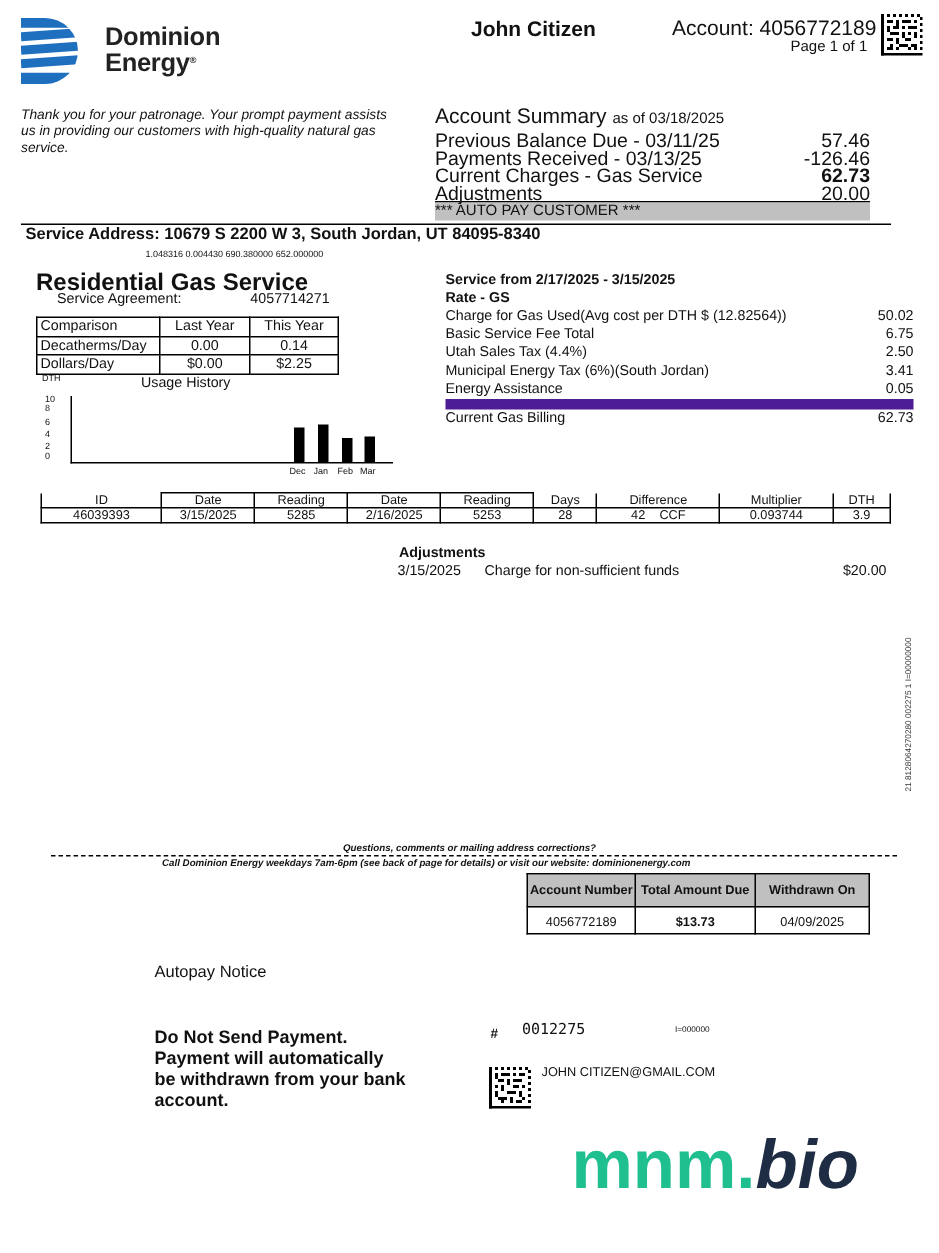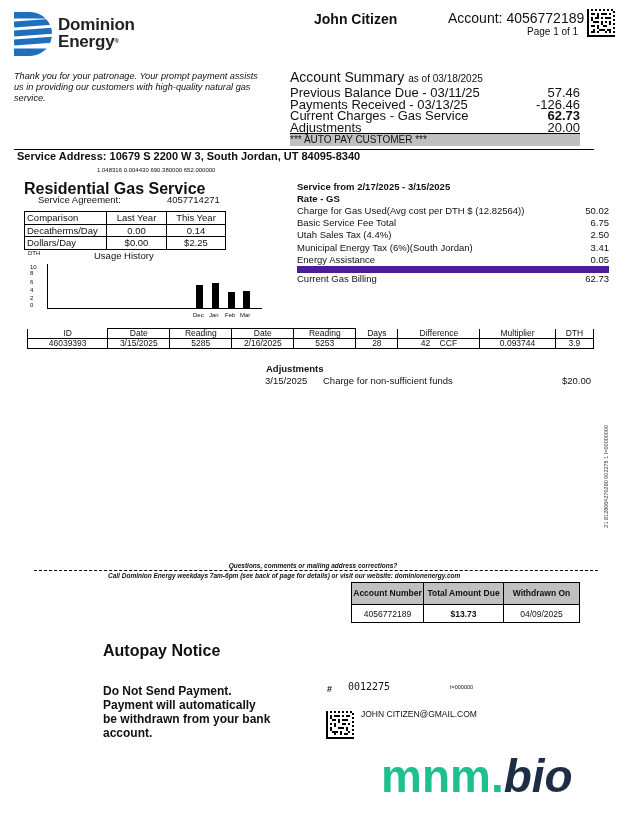--- a/index.html
+++ b/index.html
@@ -3,21 +3,21 @@
 <meta charset="utf-8">
 <style>
   * { box-sizing: border-box; margin: 0; padding: 0; }
   body { width: 626px; height: 835px; background: #fff; position: relative; overflow: hidden;
          font-family: "Liberation Sans", sans-serif; color: #111; }
   .abs { position: absolute; }
 
   
   .logo { left: 14px; top: 12px; width: 140px; height: 46px; }
   .logo-mark { position: absolute; left: 0; top: 0; width: 38px; height: 44px; }
-  .logo-text { position: absolute; left: 44px; top: 4px; font-weight: bold; font-size: 17px; line-height: 17px; color: #222; letter-spacing: -0.2px; }
+  .logo-text { position: absolute; left: 56px; top: 4px; font-weight: bold; font-size: 17px; line-height: 17px; color: #222; letter-spacing: -0.2px; }
   .logo-text sup { font-size: 6px; vertical-align: top; }
 
   .cust-name { left: 314px; top: 11px; font-size: 14px; font-weight: bold; }
   .acct-line { left: 448px; top: 10px; font-size: 14px; }
   .page-line { left: 527px; top: 26px; font-size: 10px; }
   .barcode-top { left: 587px; top: 9px; width: 28px; height: 28px; }
 
   .thanks { left: 14px; top: 71px; width: 250px; font-size: 9.2px; font-style: italic; line-height: 11px; }
 
   
@@ -74,21 +74,21 @@
   .questions { left: 0; width: 626px; top: 562px; text-align: center; font-size: 6.5px; font-style: italic; font-weight: bold; }
   .dash-rule { left: 34px; top: 570px; width: 564px; border-top: 1px dashed #000; }
   .call-line { left: 108px; top: 572px; font-size: 6.5px; font-style: italic; font-weight: bold; }
 
   .pay-table { left: 351px; top: 582px; width: 229px; border-collapse: collapse; font-size: 8.5px; }
   .pay-table td { border: 1px solid #000; text-align: center; }
   .pay-table tr.h td { background: #c0c0c0; font-weight: bold; line-height: 9px; height: 22px; }
   .pay-table tr.v td { height: 18px; }
   .pay-table td.amt { font-weight: bold; }
 
-  .autopay-title { left: 103px; top: 642px; font-size: 16px; font-weight: bold; }
+  .autopay-title { left: 103px; top: 642px; font-size: 11px; font-weight: normal; }
   .autopay-body { left: 103px; top: 684px; width: 170px; font-size: 12px; font-weight: bold; line-height: 14px; }
 
   .hash { left: 327px; top: 684px; font-size: 9px; font-weight: bold; }
   .ref-num { left: 348px; top: 681px; font-family: "DejaVu Sans Mono", monospace; font-size: 10px; }
   .small-code { left: 450px; top: 684px; font-size: 5.5px; }
   .barcode-bot { left: 326px; top: 711px; width: 28px; height: 28px; }
   .email { left: 361px; top: 709px; font-size: 8.5px; }
 
   .watermark { left: 381px; top: 748px; font-size: 46px; font-weight: bold; line-height: 56px; }
   .wm-a { color: #1fbf8f; }

